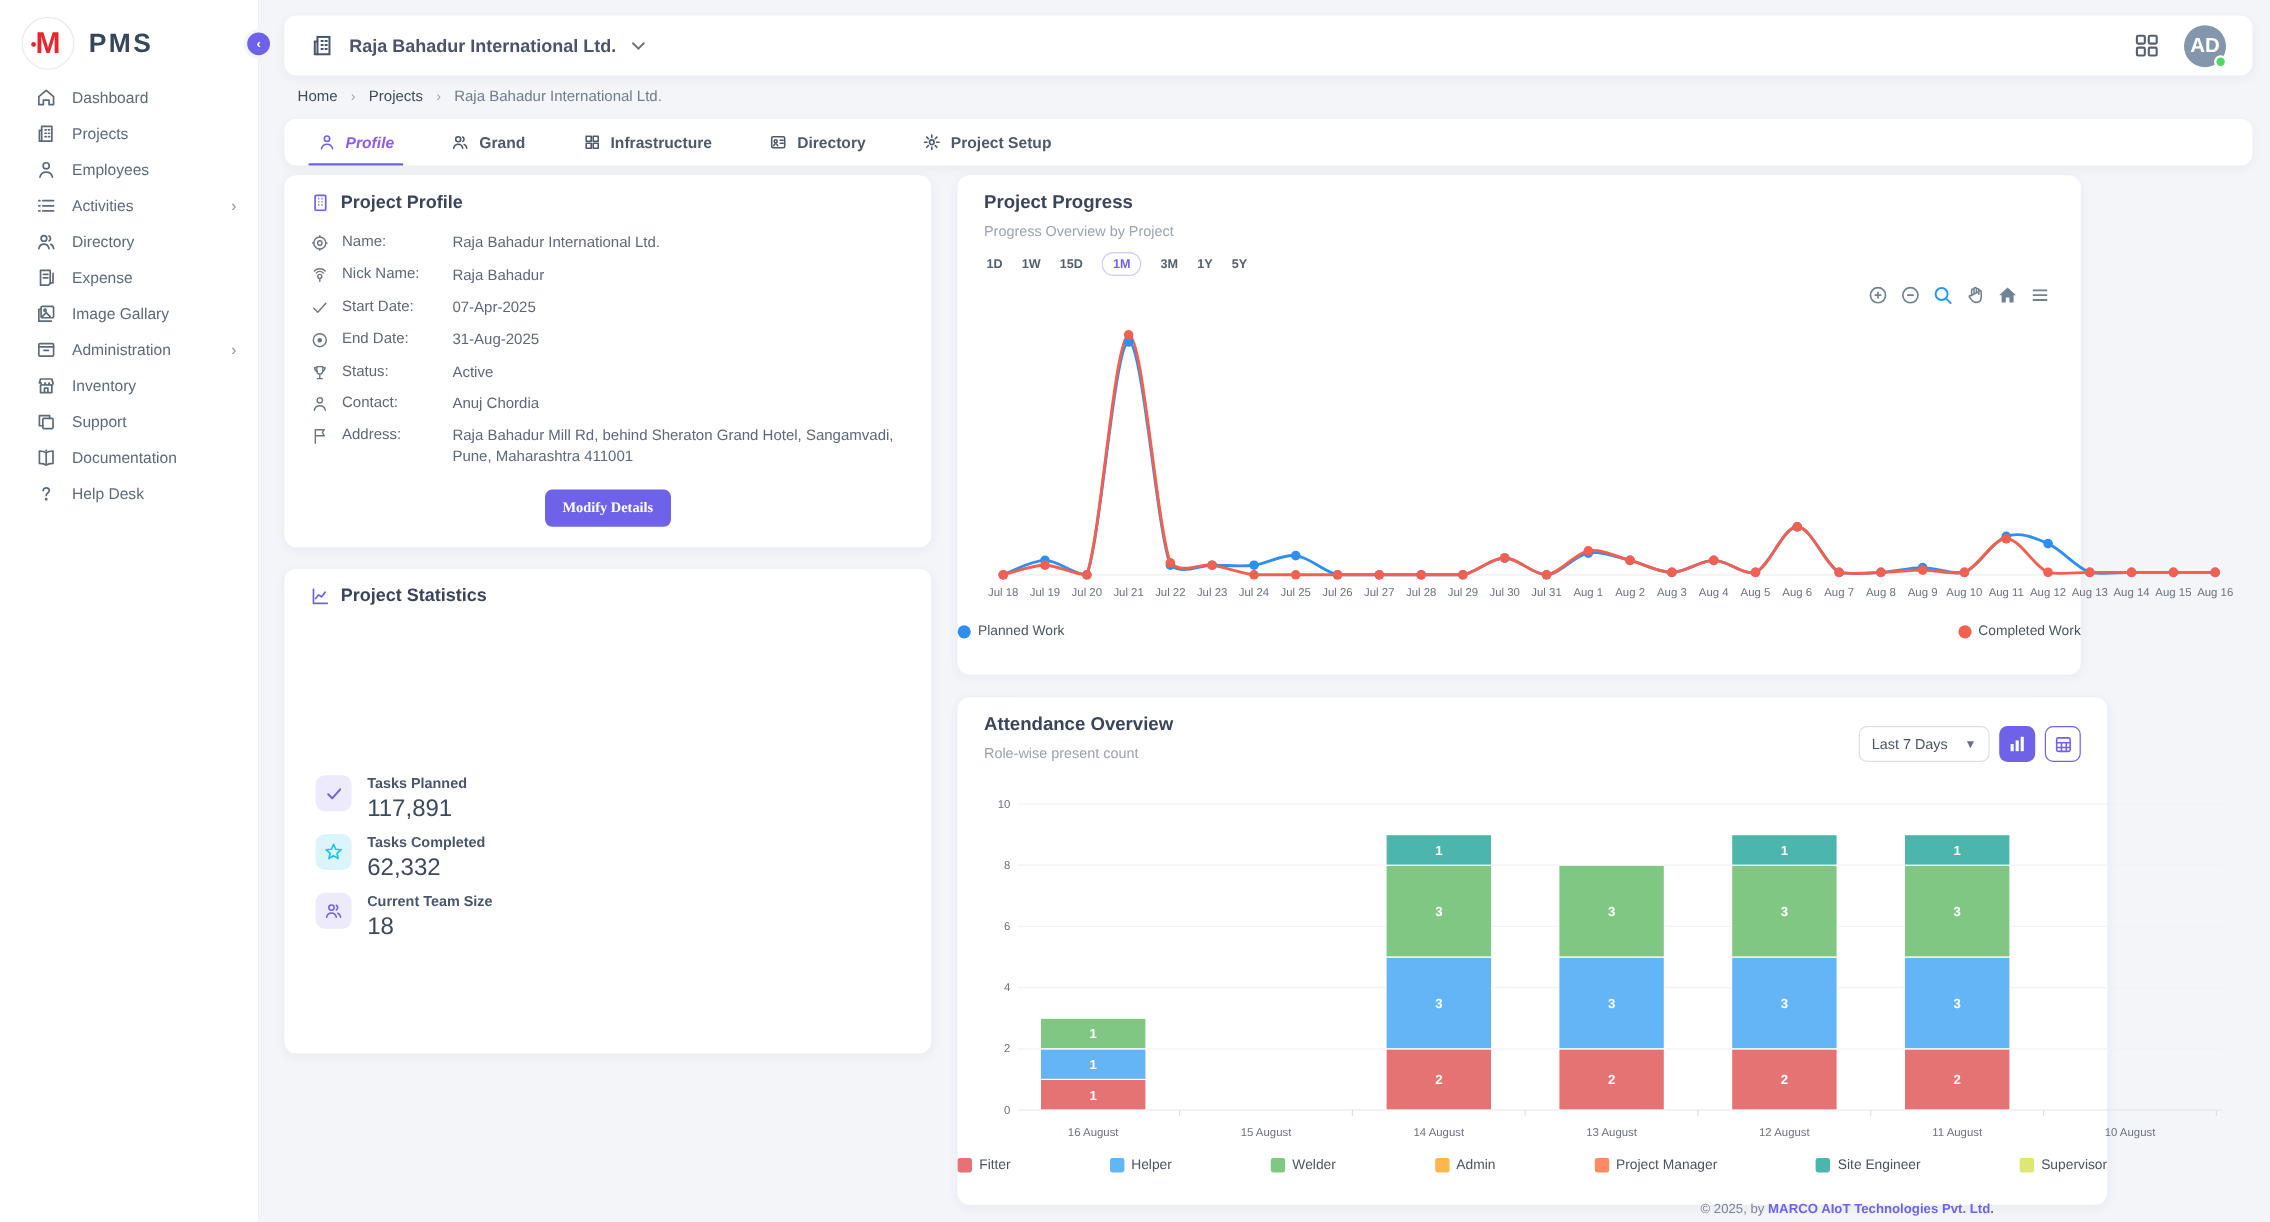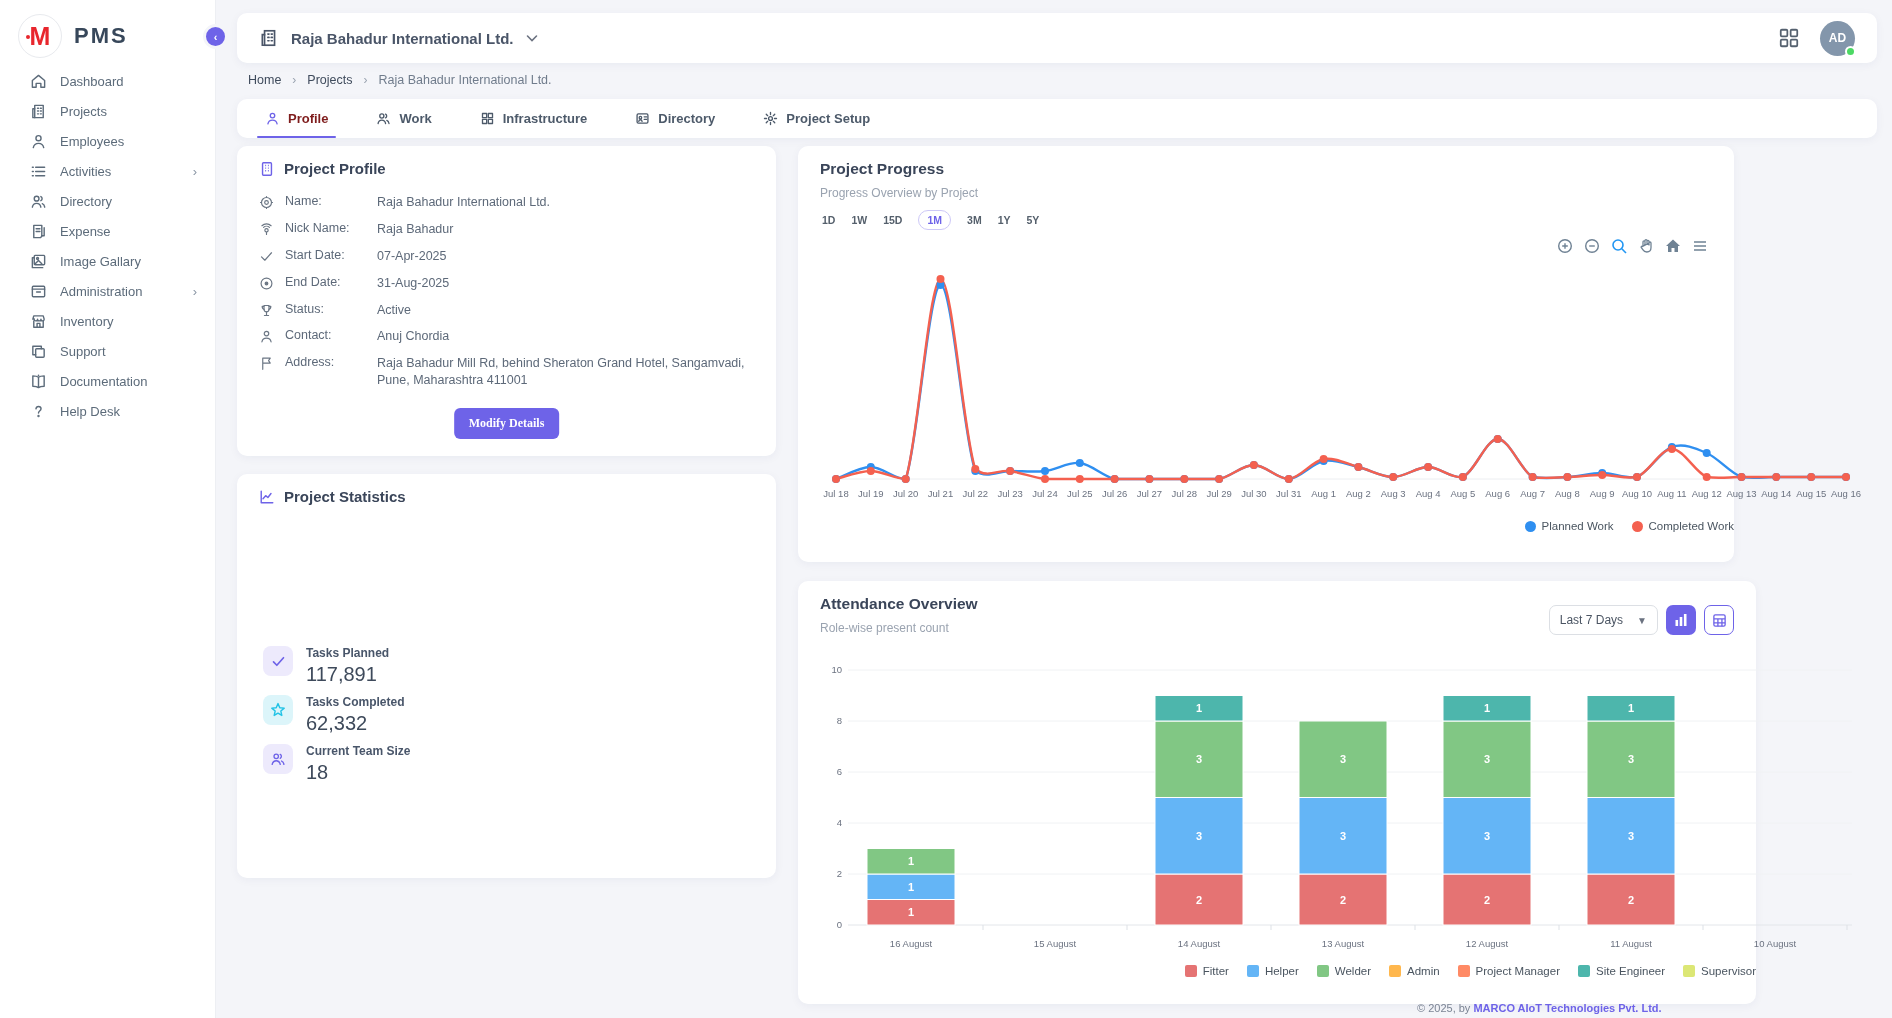--- a/index.html
+++ b/index.html
@@ -33,37 +33,37 @@
     font-size:15px; font-weight:bold; color:#3a4559; }
   .card-sub { position:absolute; left:22px; top:40px; font-size:12px; color:#9aa3b0; }
 
   
   .topbar { left:237px; top:13px; width:1640px; height:50px; display:flex; align-items:center;
     padding:0 22px; }
   .topbar-title { display:flex; align-items:center; gap:12px; font-size:15px; font-weight:600;
     color:#4a5568; cursor:pointer; }
   .top-right { margin-left:auto; display:flex; align-items:center; gap:20px; }
   .avatar { position:relative; width:35px; height:35px; border-radius:50%; background:#8396ab;
-    color:#fff; font-size:12px; font-weight:bold; display:flex; align-items:center; justify-content:center; }
+    color:#fff; font-size:17px; font-weight:bold; display:flex; align-items:center; justify-content:center; }
   .avatar b { position:absolute; right:-1px; bottom:-1px; width:11px; height:11px; border-radius:50%;
     background:#4cd964; border:2px solid #fff; }
 
   
   .breadcrumb { position:absolute; left:248px; top:73px; display:flex; gap:11px; align-items:center;
     font-size:12.5px; color:#3f4b5c; }
   .breadcrumb .sep { color:#9aa3b0; font-size:12px; }
   .breadcrumb .muted { color:#707c8c; }
 
   
   .tabsbar { left:237px; top:99px; width:1640px; height:39px; display:flex; align-items:stretch;
     gap:48px; padding:0 0 0 28px; }
   .tab { position:relative; display:flex; align-items:center; gap:8px; font-size:13px; font-weight:600;
     color:#4d5a6a; cursor:pointer; }
   .tab svg { stroke:#4d5a6a; fill:none; stroke-width:1.6; stroke-linecap:round; stroke-linejoin:round; }
-  .tab.active { color:#7f1d1d; }
+  .tab.active { color:#8b5cf6;font-style:italic; }
   .tab.active svg { stroke:#6e63e8; }
   .tab.active::after { content:""; position:absolute; left:-8px; right:-8px; bottom:0; height:2px;
     background:#6e63e8; border-radius:2px; }
 
   
   .profile-card { left:237px; top:146px; width:539px; height:310px; }
   .pf-rows { position:absolute; left:22px; top:48px; right:20px; display:grid;
     grid-template-columns:26px 92px 1fr; row-gap:10px; font-size:12.5px; color:#5d6979; }
   .pf-rows svg { stroke:#6b7684; fill:none; stroke-width:1.4; stroke-linecap:round; stroke-linejoin:round; margin-top:1px; }
   .pf-label { font-weight:400; }
@@ -90,21 +90,21 @@
   
   .progress-card { left:798px; top:146px; width:936px; height:416px; }
   .ranges { position:absolute; left:24px; top:64px; display:flex; gap:16px; align-items:center; }
   .range { font-size:10.5px; font-weight:bold; color:#55606c; cursor:pointer; padding:3px 0; }
   .range.active { color:#6e63e8; border:1px solid #cdc8f7; border-radius:11px; padding:3px 8px; }
   .chart-toolbar { position:absolute; right:26px; top:92px; display:flex; gap:11px; align-items:center; }
   .chart-toolbar svg { cursor:pointer; }
   .line-chart { position:absolute; left:20px; top:110px; }
   .ax { font-size:9.5px; fill:#6b7280; font-family:"Liberation Sans",sans-serif; }
   .bl { font-size:11px; font-weight:bold; fill:#fff; font-family:"Liberation Sans",sans-serif; }
-  .legend { position:absolute; left:0; right:0; bottom:30px; display:flex; justify-content:flex-end;
+  .legend { position:absolute; left:0; right:0; bottom:30px; display:flex; justify-content:space-between;
     gap:18px; align-items:center; }
   .legend-item { display:flex; gap:6px; align-items:center; font-size:11.5px; color:#4a5560; }
   .legend-dot { width:11px; height:11px; border-radius:50%; }
   .legend-sq { width:12px; height:12px; border-radius:2px; }
 
   
   .attendance-card { left:798px; top:581px; width:958px; height:423px; }
   .att-controls { position:absolute; right:22px; top:24px; display:flex; gap:8px; align-items:center; }
   .dropdown { height:30px; min-width:104px; border:1px solid #dcdfe4; border-radius:7px;
     display:flex; align-items:center; gap:14px; padding:0 10px; font-size:12px; color:#4b5563;
@@ -267,21 +267,21 @@
         <path d="M3.5 15.5c.6-3 2.6-4.5 5.5-4.5s4.9 1.5 5.5 4.5"></path>
       </svg>
     <span>Profile</span>
   </div>
   <div class="tab">
     <svg width="15" height="15" viewBox="0 0 18 18">
         <circle cx="7" cy="6" r="2.5"></circle>
         <path d="M2.5 15c.5-2.6 2-4 4.5-4s4 1.4 4.5 4"></path>
         <path d="M11.5 3.8a2.5 2.5 0 0 1 0 4.4M13 11.3c1.4.5 2.3 1.7 2.6 3.7"></path>
       </svg>
-    <span>Work</span>
+    <span>Grand</span>
   </div>
   <div class="tab">
     <svg width="15" height="15" viewBox="0 0 18 18">
         <rect x="3" y="3" width="5" height="5"></rect>
         <rect x="10" y="3" width="5" height="5"></rect>
         <rect x="3" y="10" width="5" height="5"></rect>
         <rect x="10" y="10" width="5" height="5"></rect>
       </svg>
     <span>Infrastructure</span>
   </div>

